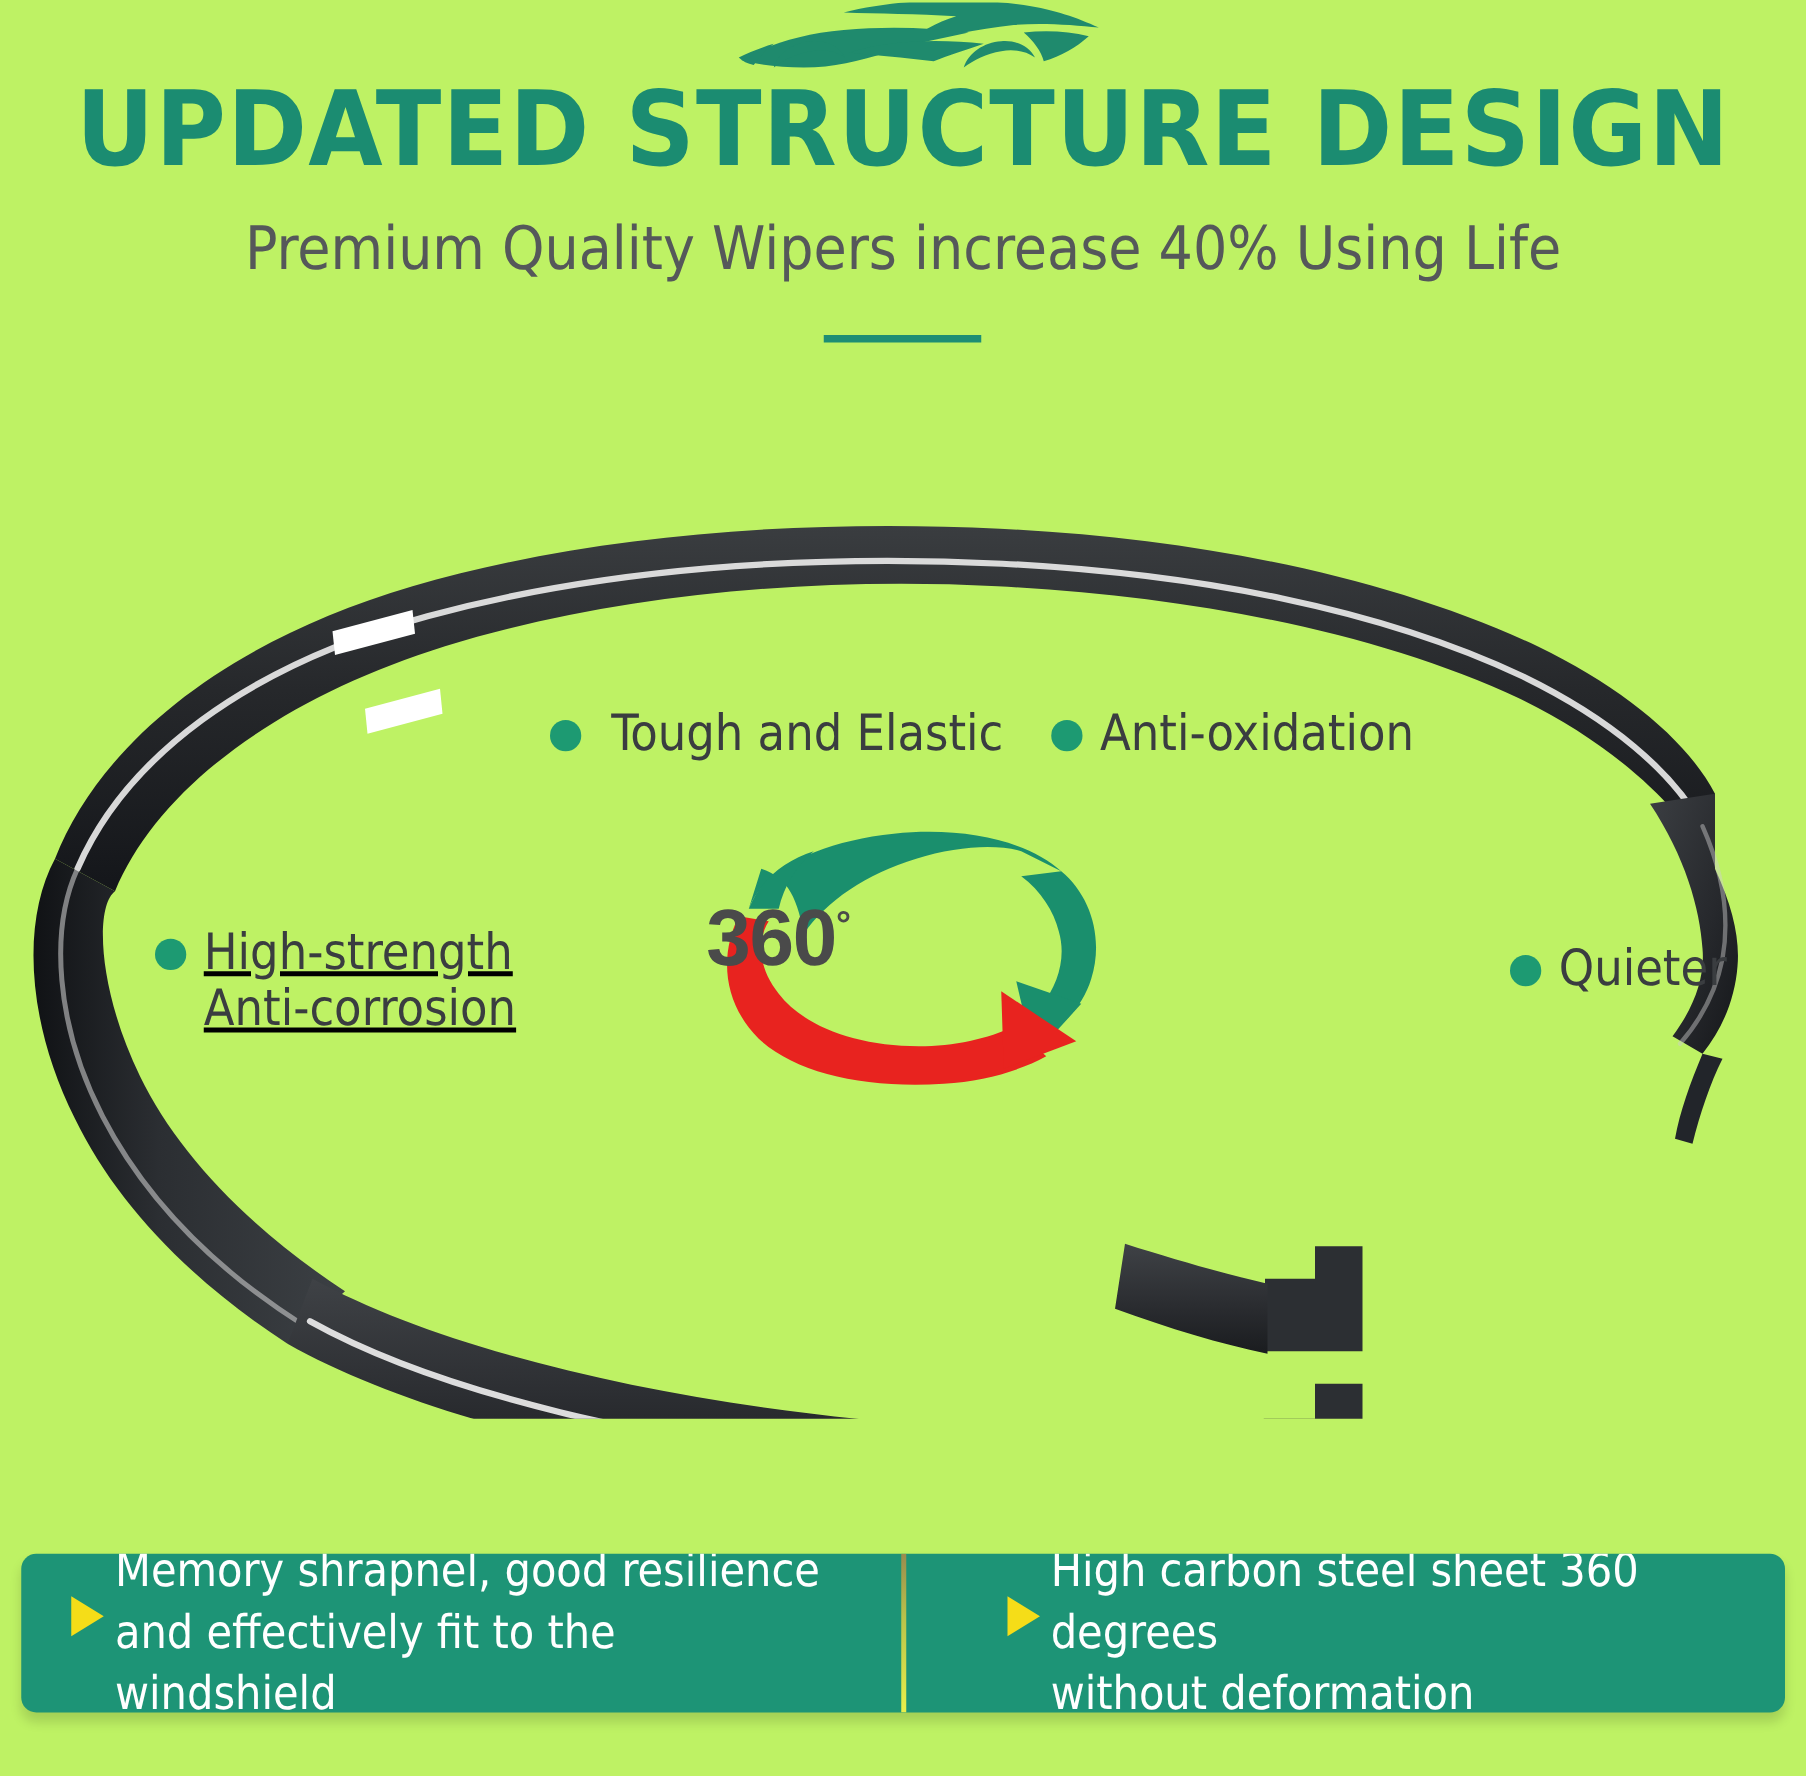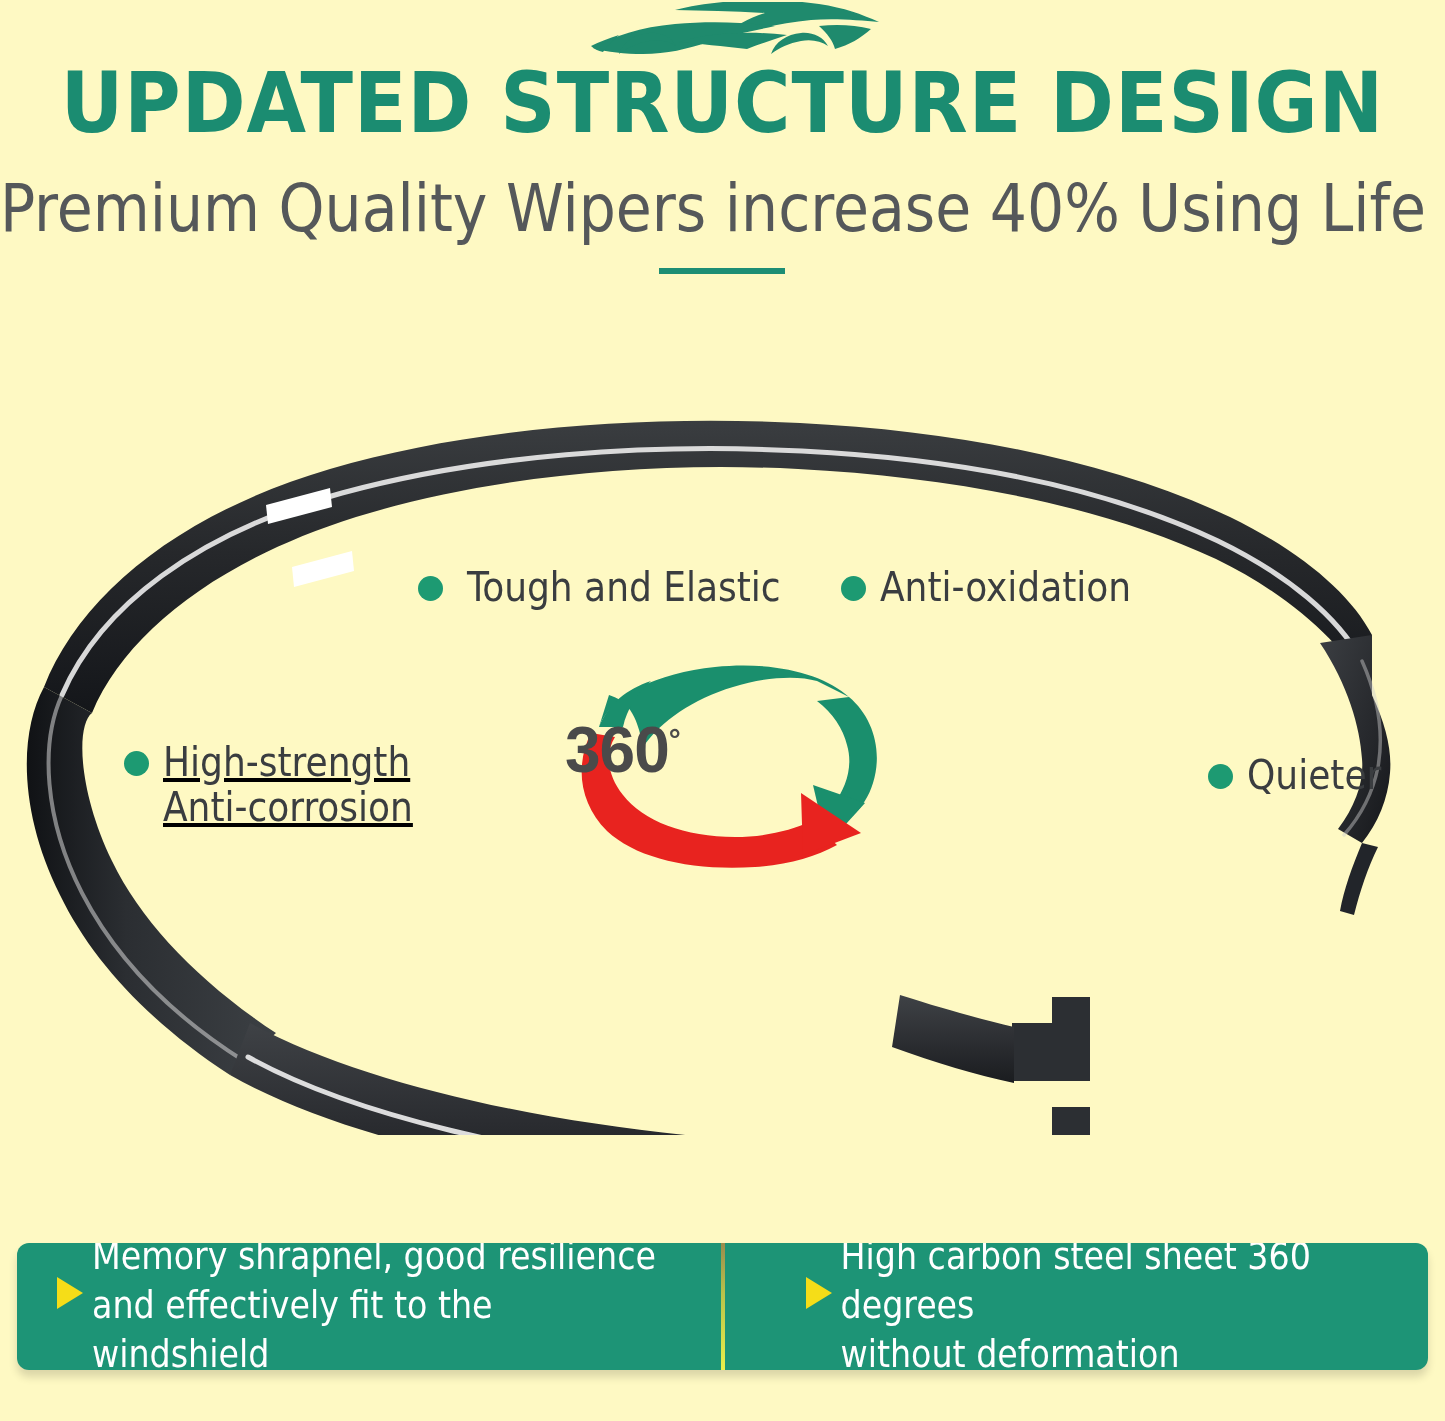--- a/index.html
+++ b/index.html
@@ -7,21 +7,21 @@
     padding: 0;
     background: #ffffff;
   }
   body {
     font-family: "Liberation Sans", sans-serif;
   }
   #page {
     position: relative;
     width: 1445px;
     height: 1421px;
-    background: #fef9c3;
+    background: #bef264;
     overflow: hidden;
   }
 
   
   #car-logo {
     position: absolute;
     left: 583px;
     top: 2px;
     width: 300px;
     height: 62px;
@@ -38,26 +38,26 @@
     font-size: 83px;
     line-height: 1;
     letter-spacing: 1px;
     transform: scaleX(1.03);
     white-space: nowrap;
   }
   #subtitle {
     position: absolute;
     left: 0;
     top: 172px;
-    width: 1217px;
+    width: 1445px;
     text-align: center;
     color: #55585a;
     font-family: "Liberation Sans Narrow", "DejaVu Sans Condensed", "Liberation Sans", sans-serif;
     font-weight: normal;
-    font-size: 65px;
+    font-size: 48px;
     line-height: 1.15;
     white-space: nowrap;
   }
   #title-underline {
     position: absolute;
     left: 659px;
     top: 268px;
     width: 126px;
     height: 6px;
     background: #1d8e74;
@@ -88,21 +88,21 @@
     margin-top: 11px;
   }
   .feature .txt {
     color: #3a3d40;
     font-family: "Liberation Sans Narrow", "DejaVu Sans Condensed", "Liberation Sans", sans-serif;
     font-size: 40px;
     line-height: 1.12;
     white-space: pre-line;
   }
   #feature-0 { left: 124px; top: 740px; text-decoration: underline; }
-  #feature-1 { left: 418px; top: 565px; gap: 24px; }
+  #feature-1 { left: 440px; top: 565px; gap: 24px; }
   #feature-2 { left: 841px; top: 565px; }
   #feature-3 { left: 1208px; top: 753px; }
 
   
   #badge-360 {
     position: absolute;
     left: 565px;
     top: 655px;
     width: 345px;
     height: 220px;

